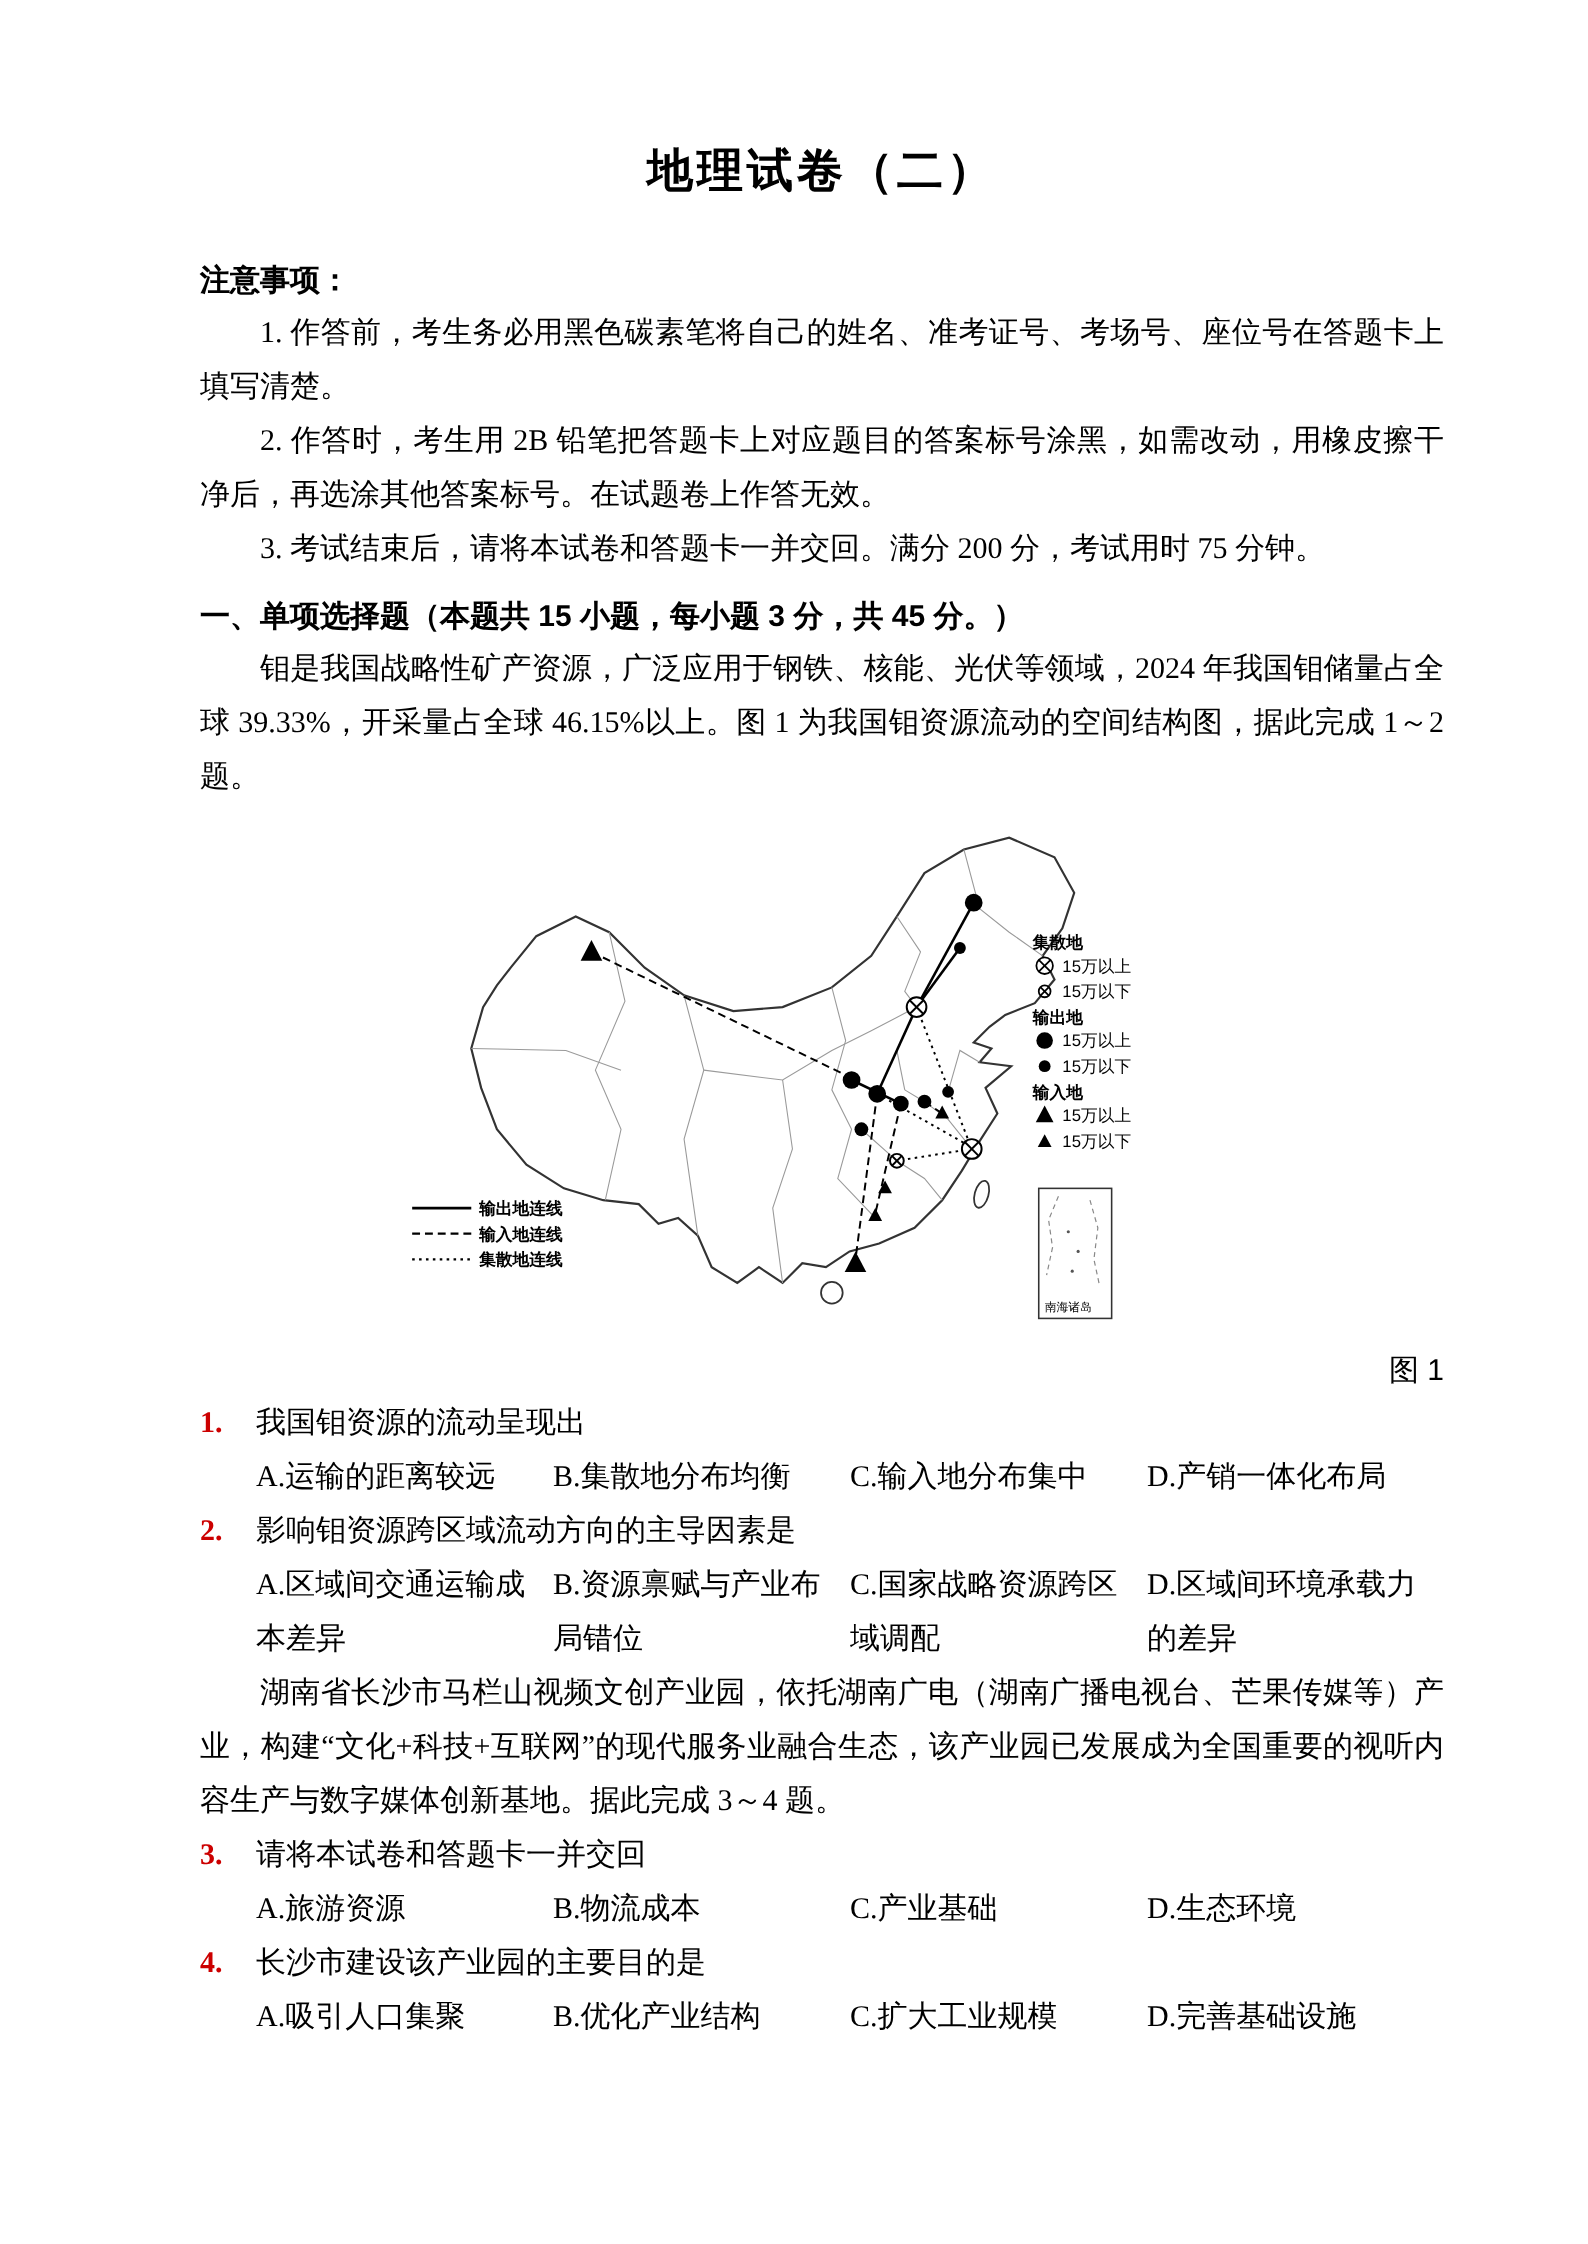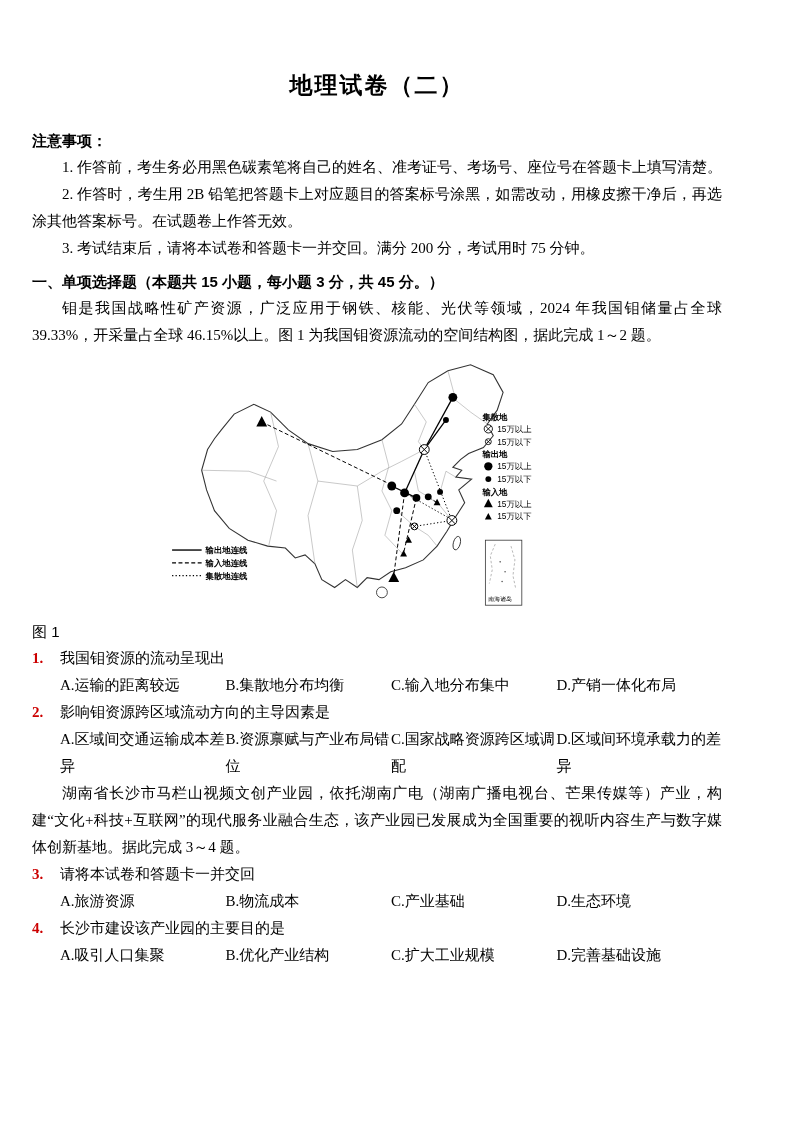--- a/index.html
+++ b/index.html
@@ -1,25 +1,25 @@
 <!DOCTYPE html>
 <html><head>
 <meta charset="utf-8">
 <style>
   * { margin:0; padding:0; box-sizing:border-box; }
   html,body { background:#ffffff; }
   body { width:794px; color:#000; font-family:"Liberation Serif", serif; }
-  .paper { width:794px; min-height:1122px; padding:70px 72px 40px 32px; background:#fff; }
+  .paper { width:794px; min-height:1122px; padding:70px 72px 40px 100px; background:#fff; }
   .title { text-align:center; font-size:23px; font-weight:bold; font-family:"Liberation Sans", sans-serif; margin-bottom:26px; letter-spacing:2px; }
   p { font-size:15px; line-height:27px; }
   .bold { font-weight:bold; font-family:"Liberation Sans", sans-serif; }
   .indent { text-indent:2em; }
   .just { text-align:justify; }
   .section-heading { margin-top:6px; }
-  .figure { text-align:left; margin-top:4px; }
+  .figure { text-align:right; margin-top:4px; }
   .figure svg { display:block; margin:0 auto; }
   .caption { font-size:15px; line-height:26px; font-weight:normal; font-family:"Liberation Sans", sans-serif; }
   .question { }
   .stem { display:flex; }
   .qnum { color:#cc0000; font-weight:bold; width:28px; flex:0 0 28px; }
   .qtext { flex:1; }
   .opts { padding-left:28px; display:grid; font-size:15px; line-height:27px; }
   .cols2 { grid-template-columns:1fr 1fr 1fr 1fr; }
   .cols4 { grid-template-columns:1fr 1fr 1fr 1fr; }
   svg text { font-family:"Liberation Sans", sans-serif; }

